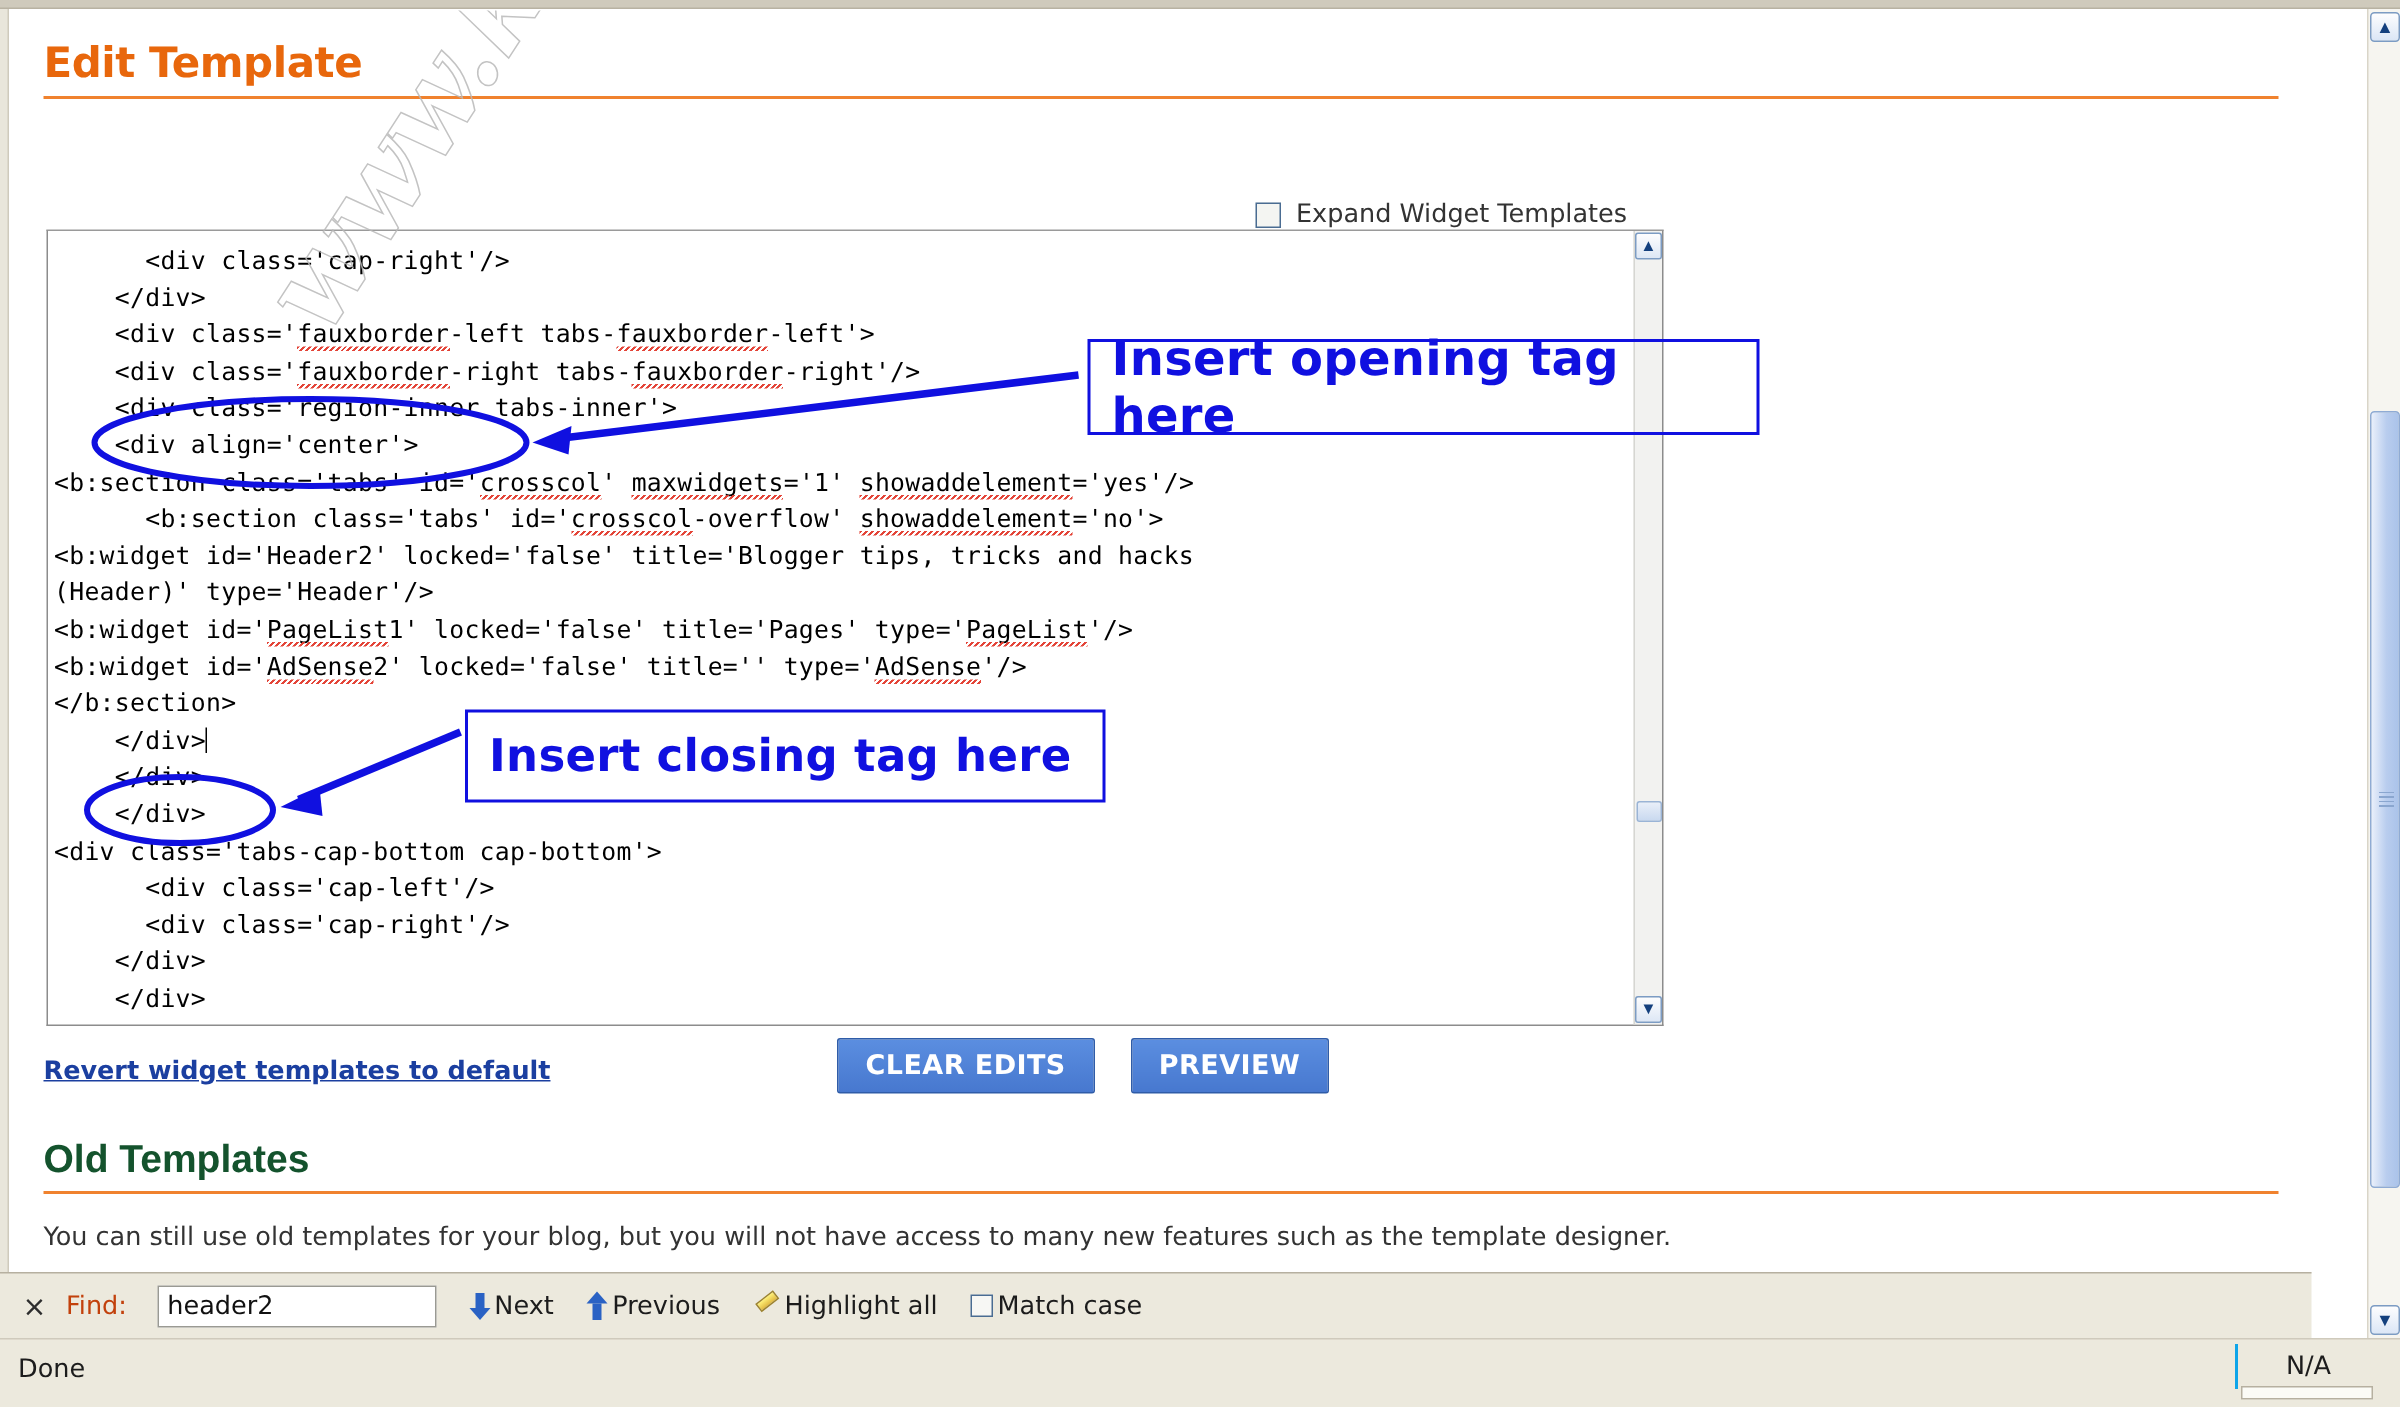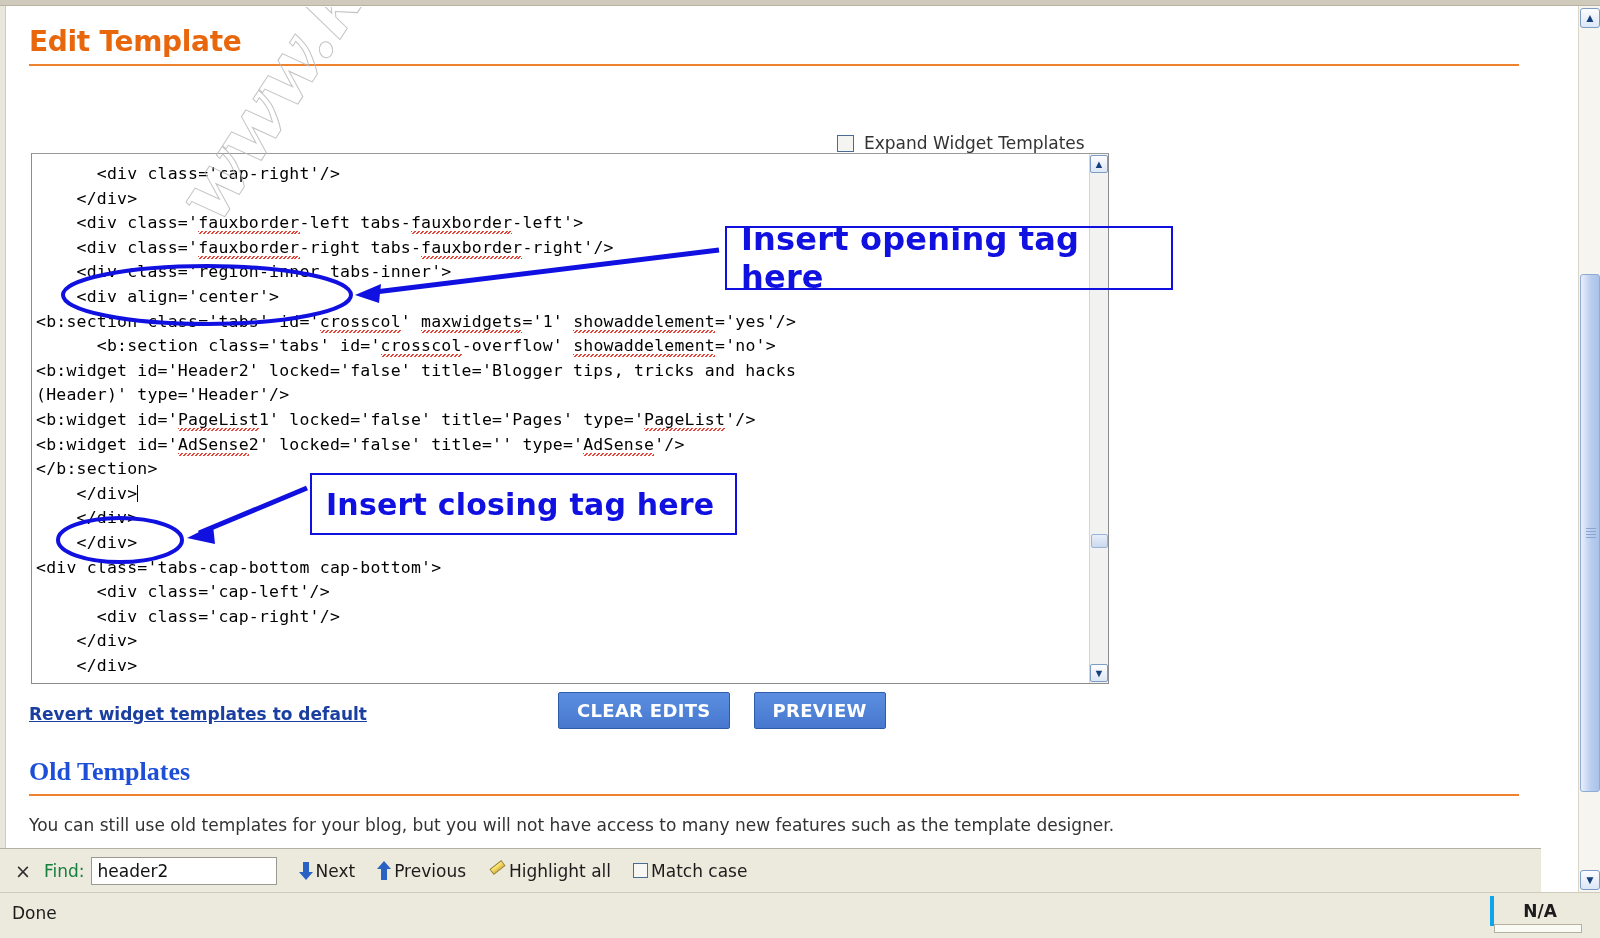--- a/index.html
+++ b/index.html
@@ -189,22 +189,22 @@
   .btn-orange {
     background: linear-gradient(#f98212,#ef6d06);
     border: 1px solid #c95a03;
   }
 
   .h2 {
     position: absolute;
     left: 22px; top: 750px;
     font-size: 26px;
     font-weight: bold;
-    color: #1d4ed8;
-    font-family: Liberation Serif, serif;
+    color: #14532d;
+    font-family: Liberation Sans, sans-serif;
   }
   .oldtxt {
     position: absolute;
     left: 22px; top: 808px;
     font-size: 17px;
     color: #333333;
     font-family: "DejaVu Sans", sans-serif;
   }
 
   
@@ -263,22 +263,22 @@
     display: flex; align-items: center;
     gap: 0;
     padding-left: 10px;
     font-family: "DejaVu Sans", sans-serif;
   }
   .fb-close {
     font-size: 19px; color: #2d2d2d;
     width: 26px; text-align: center;
   }
   .fb-label {
-    font-size: 17px; color: #15803d;
-    margin-left: 8px; margin-right: 6px;
+    font-size: 17px; color: #c2410c;
+    margin-left: 8px; margin-right: 20px;
   }
   .fb-input {
     width: 186px; height: 28px;
     background: #ffffff;
     border: 1px solid #9a9a93;
     font-size: 17px;
     color: #111;
     padding: 0 6px;
     display: flex; align-items: center;
     font-family: "DejaVu Sans", sans-serif;
@@ -341,22 +341,22 @@
   }
   .status-text {
     position: absolute; left: 12px; top: 10px;
     font-size: 17px; color: #1c1c1c;
   }
   .status-na {
     position: absolute;
     right: 14px; top: 3px;
     width: 96px; height: 30px;
     display: flex; align-items: center; justify-content: center;
-    font-size: 17px; font-weight: bold; color: #1c1c1c;
-    border-left: 4px solid #0ea5e9;
+    font-size: 17px; font-weight: normal; color: #1c1c1c;
+    border-left: 2px solid #0ea5e9;
   }
   .status-na-bar {
     position: absolute;
     right: 18px; bottom: 5px;
     width: 88px; height: 9px;
     background: #fbfbf6;
     border: 1px solid #b6b0a0;
   }
 
   

